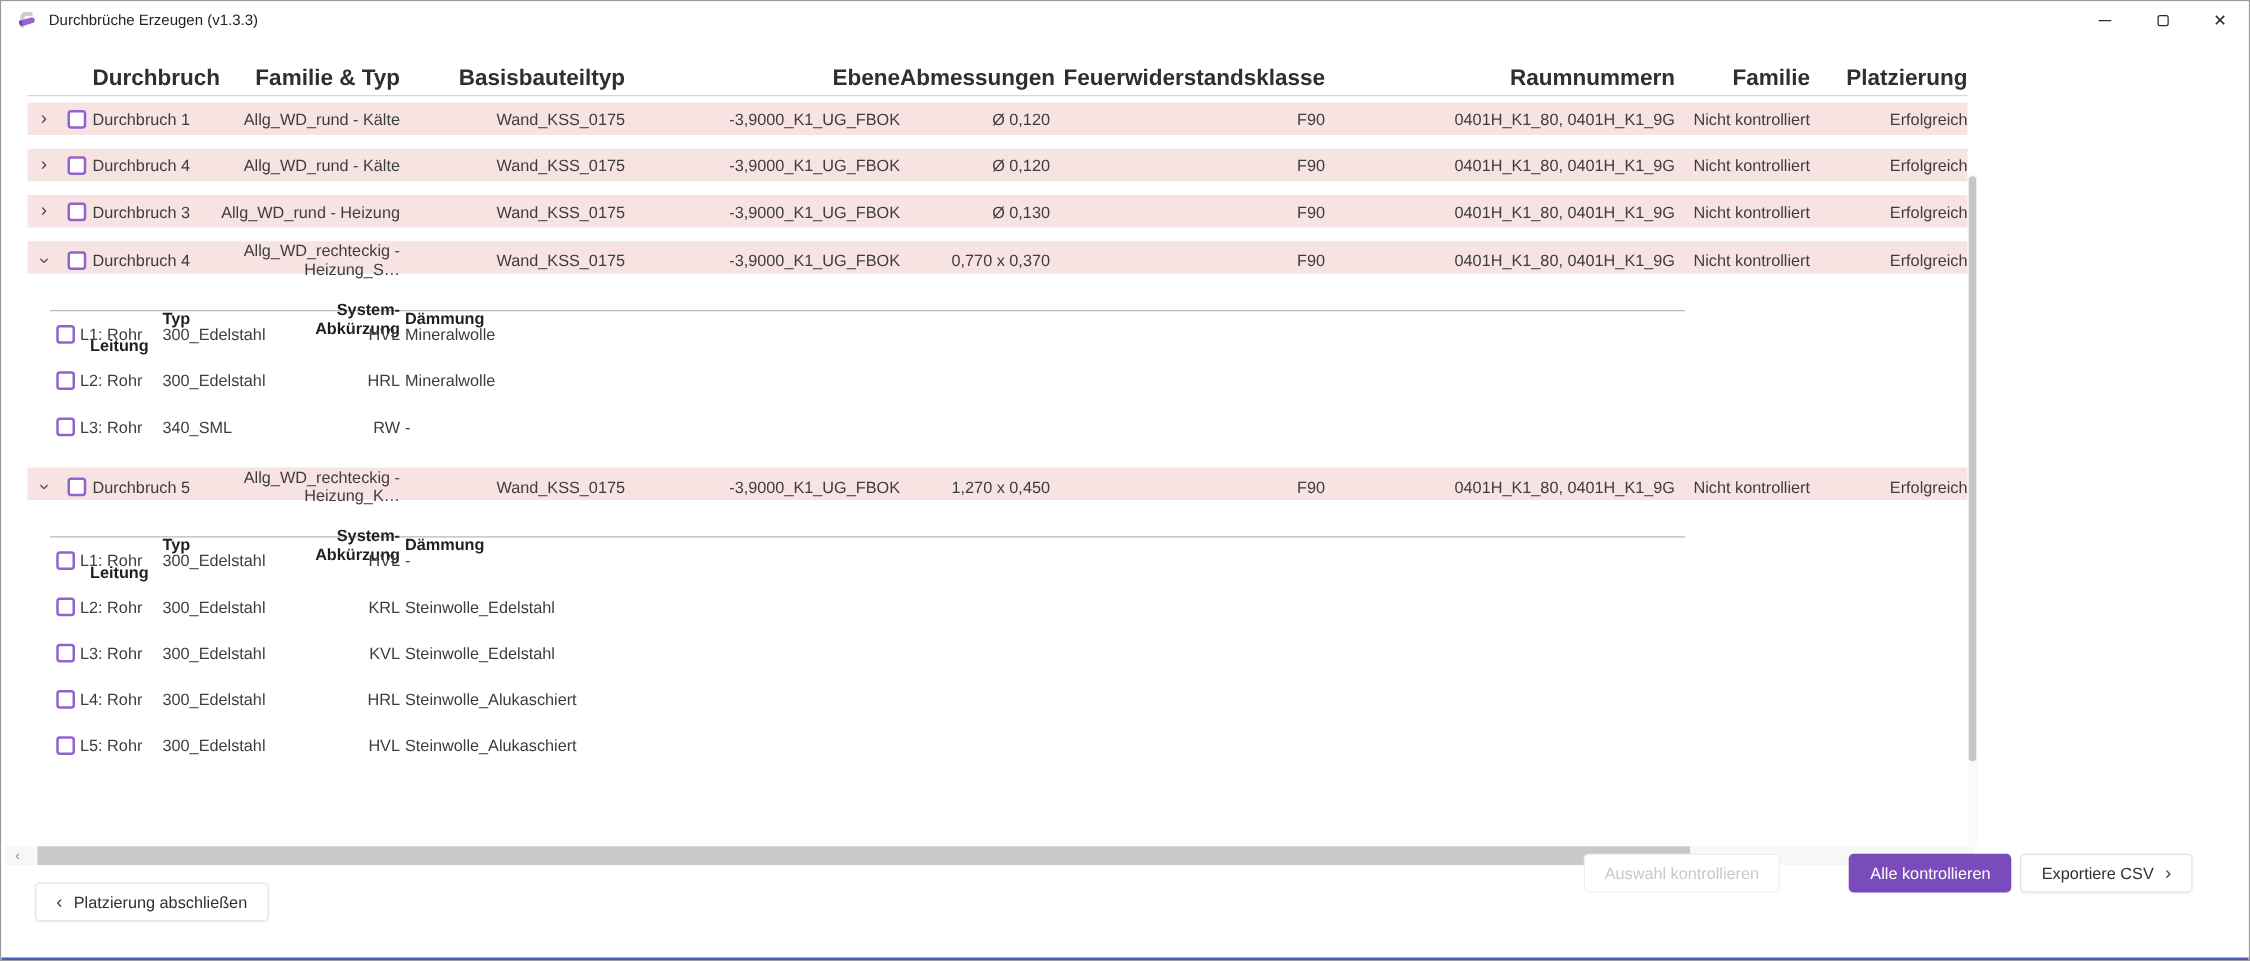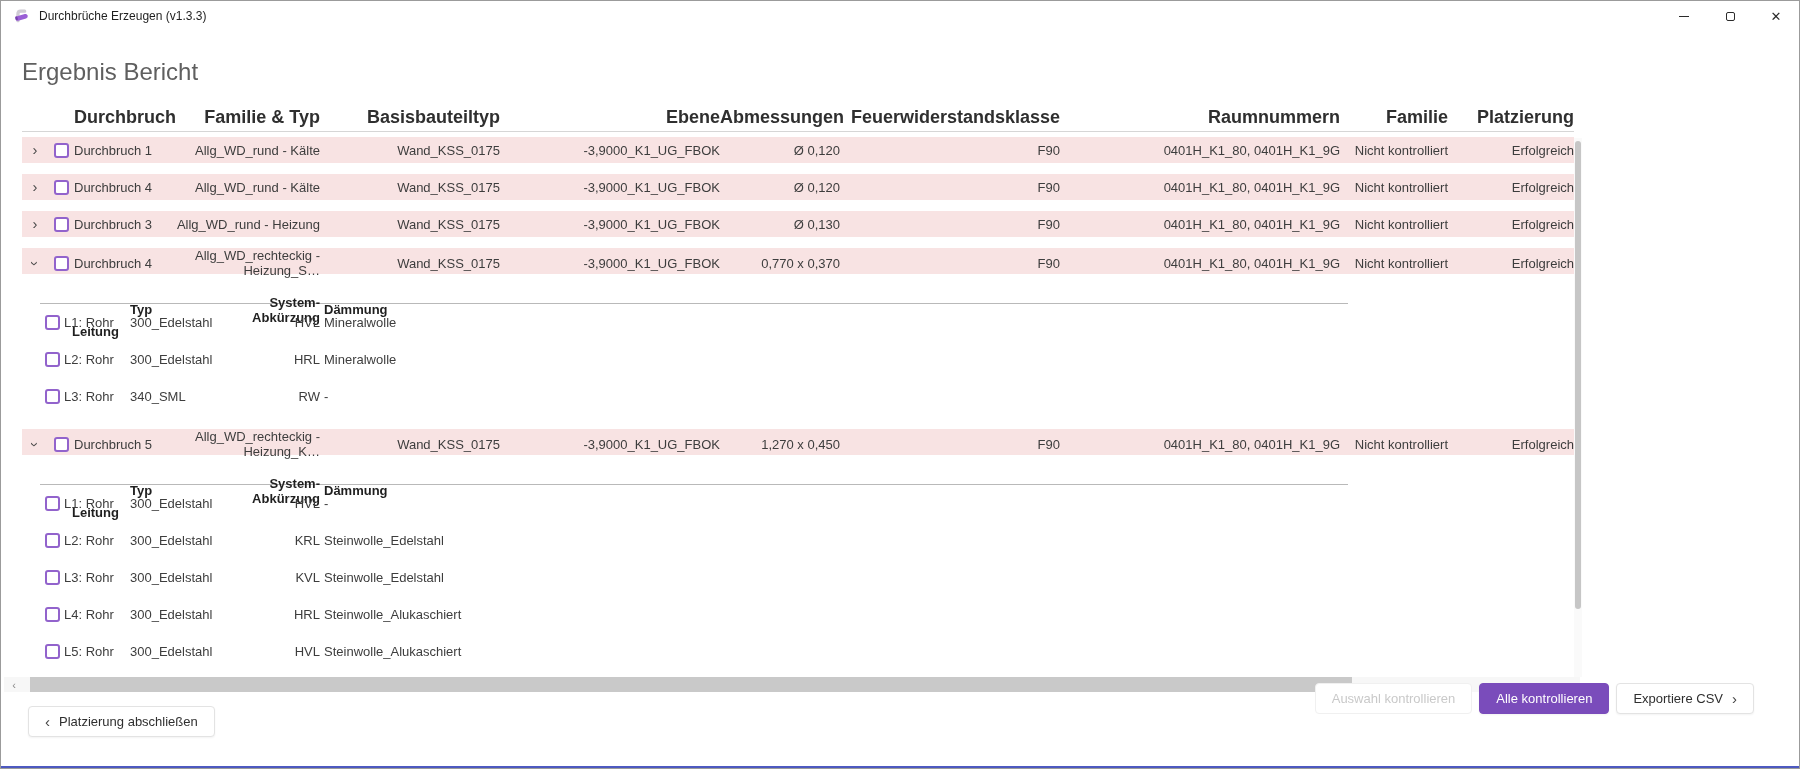--- a/index.html
+++ b/index.html
@@ -59,21 +59,21 @@
   .vscroll { position:absolute; left:1573px; top:107px; width:8px; height:539px; background:#fafafa; }
   .vs-thumb { position:absolute; left:1px; top:3px; width:6px; height:468px; background:#c6c6c6; border-radius:3px; }
   
   .btn { height:31px; display:inline-flex; align-items:center; justify-content:center; font-size:13px; border-radius:4px;
          background:#fff; border:1px solid #e3e3e3; color:#2f2f2f; padding:0 16px; box-shadow:0 1px 2px rgba(0,0,0,.05); cursor:pointer; }
   .btn .chev { font-size:15px; color:#444; }
   .btn-back { position:absolute; left:27px; top:675px; }
   .btn-back .chev { margin-right:9px; }
   .footer-right { position:absolute; right:45px; top:652px; display:flex; gap:7px; }
   .btn.disabled { color:#c9c9c9; border-color:#f0f0f0; box-shadow:none; cursor:default; }
-  .btn.primary { background:#7a4cbb; border-color:#7a4cbb; color:#fff; }
+  .btn.primary { background:#7a4cbb; border-color:#7a4cbb; color:#fff;margin-left:48px; }
   .btn-export .chev { margin-left:9px; }
   .window-accent-bottom { position:absolute; left:0; bottom:0; width:100%; height:2px; background:#4d59c0; }
 </style>
 </head>
 <body>
 
 <div class="titlebar">
   <svg class="app-icon" viewBox="0 0 48 48">
     <path d="M14 36 L14 17 Q14 9 22 9 L33 9" stroke="#d9d5de" stroke-width="9" fill="none" stroke-linecap="round"></path>
     <path d="M14 36 L14 17 Q14 9 22 9 L33 9" stroke="#b5b0bc" stroke-width="9" fill="none" stroke-linecap="round" opacity="0.25"></path>
@@ -91,21 +91,20 @@
     <div class="win-btn">
         <span class="ic-close">✕</span>
       </div>
   </div>
 </div>
 
 <div class="content">
 
 
   <div class="main">
-    <div class="heading">Ergebnis Bericht</div>
 
     <div class="table">
       <div class="grid-main thead">
         <span></span>
           <span></span>
         <span class="cl">Durchbruch</span>
         <span class="cc">Familie &amp; Typ</span>
         <span class="cc">Basisbauteiltyp</span>
         <span class="cc">Ebene</span>
         <span class="cc">Abmessungen</span>

